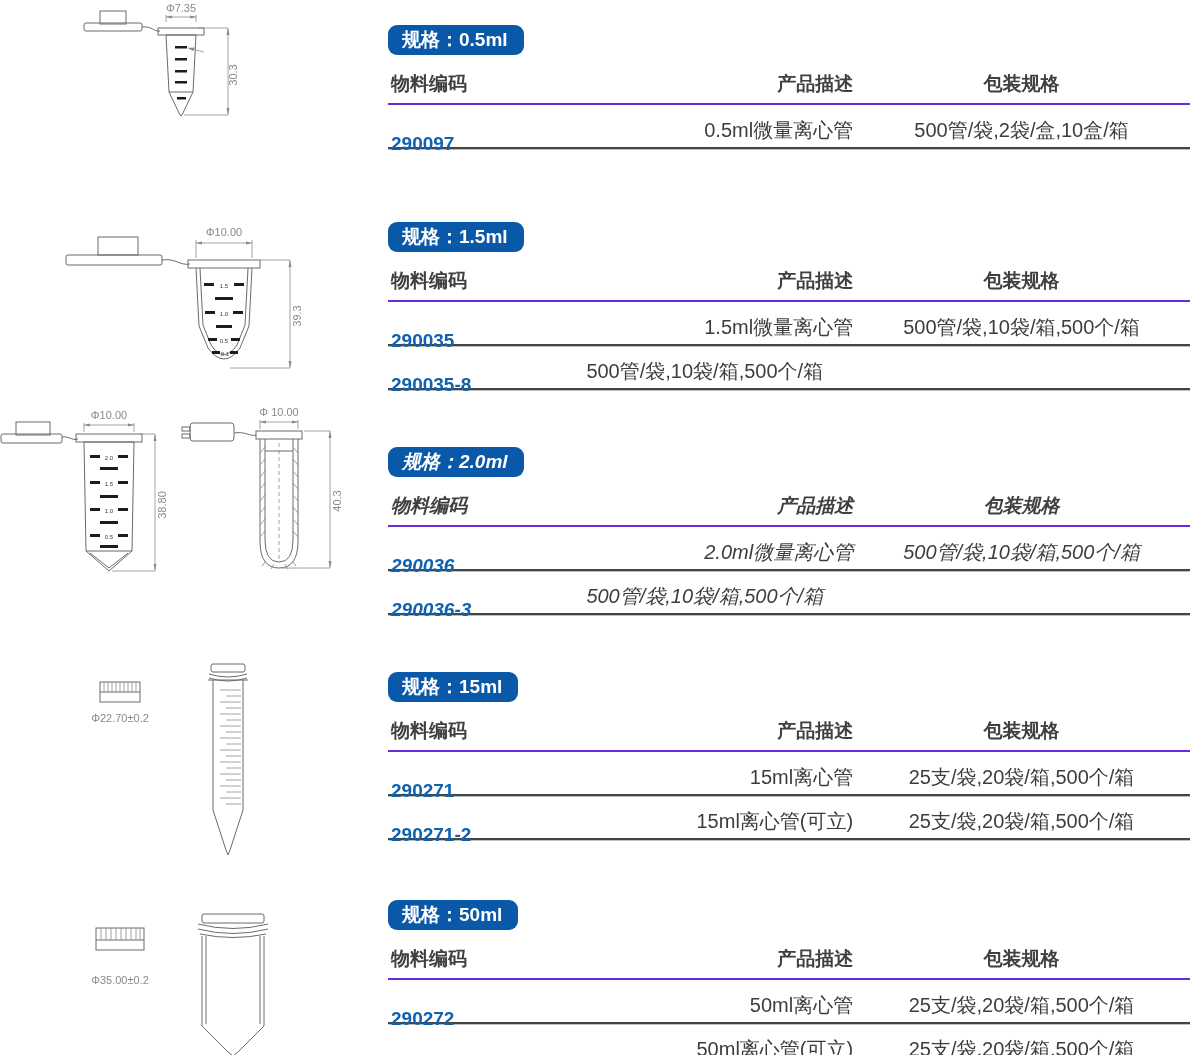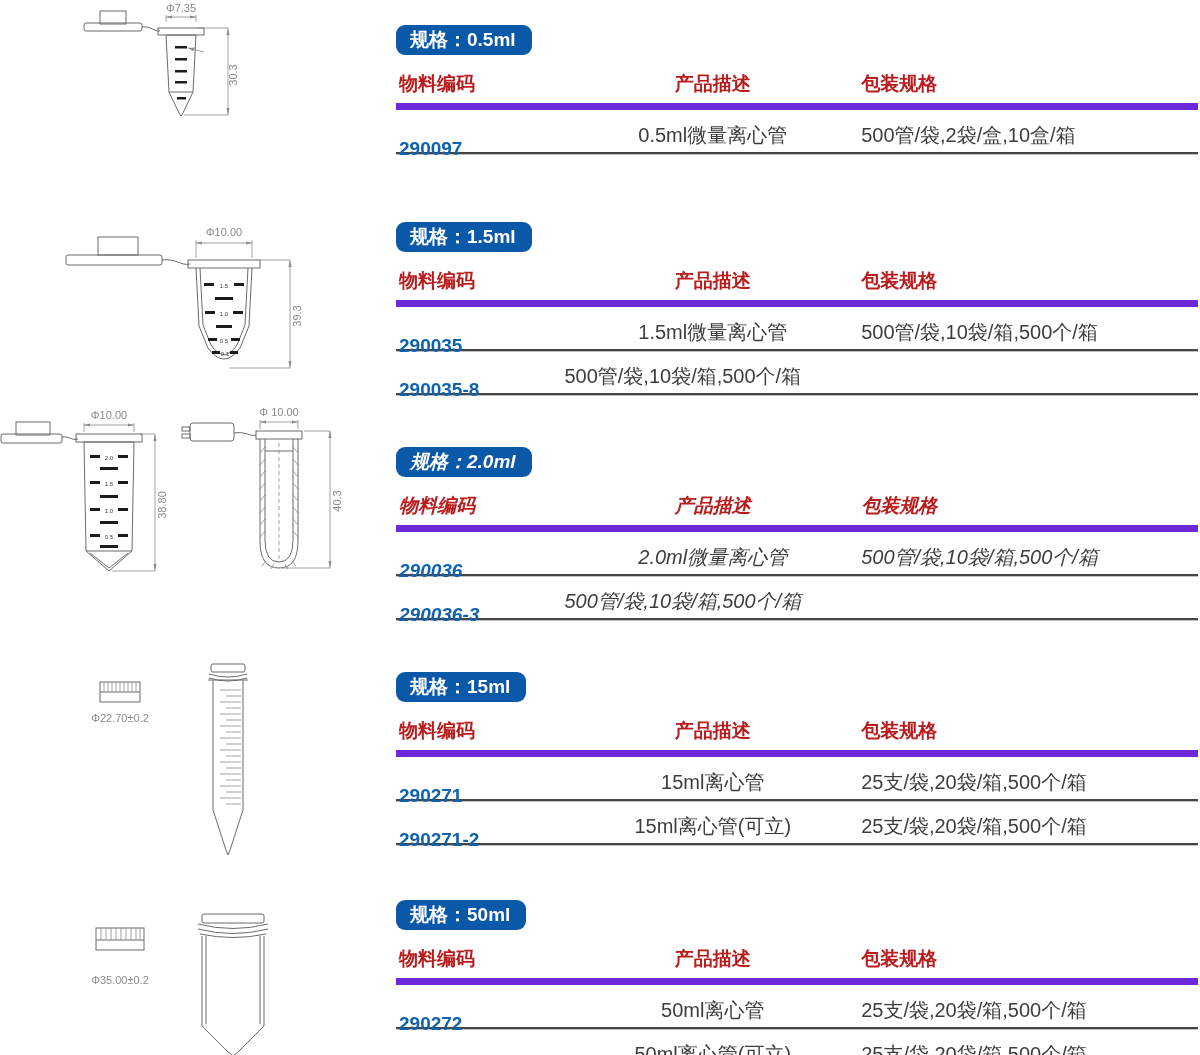--- a/index.html
+++ b/index.html
@@ -10,41 +10,41 @@
   }
   .drawing{position:absolute;}
   .drawing svg{display:block;}
   .dline{stroke:#6b6b6b;stroke-width:1;fill:none;}
   .dthin{stroke:#8a8a8a;stroke-width:0.8;fill:none;}
   .dimtxt{fill:#8a8a8a;font-size:11px;font-family:"Liberation Sans",sans-serif;}
   .gradbar{fill:#1c1c1c;}
   .gradtxt{fill:#3a3a3a;font-size:6px;font-family:"Liberation Sans",sans-serif;}
   .arrow{fill:#8a8a8a;}
 
-  .section{position:absolute;left:396px;width:802px;}
+  .section{position:absolute;left:388px;width:802px;}
   .badge{
     display:inline-block;background:#0a58a8;color:#ffffff;
     font-size:19px;font-weight:bold;line-height:21px;
     padding:4px 16px 5px 14px;border-radius:9px;
   }
   .thead{
     display:grid;grid-template-columns:21% 37% 42%;
     margin-top:16px;padding-bottom:6px;
-    border-bottom:7px solid #6d28d9;
-    color:#b91c1c;font-size:19px;font-weight:bold;
+    border-bottom:2px solid #6d28d9;
+    color:#404040;font-size:19px;font-weight:bold;
   }
   .trow{
     display:grid;grid-template-columns:21% 37% 42%;
     align-items:center;height:42px;
     border-bottom:2px solid #454545;
     box-shadow:0 1px 0 #bfbfbf;
   }
   .c1{text-align:left;padding-left:3px;}
-  .c2{text-align:center;}
-  .c3{}
+  .c2{text-align:right;}
+  .c3{text-align:center;}
   .code{color:#0f62b0;font-size:19px;font-weight:bold;margin-top:28px;}
   .desc,.pack{color:#3d3d3d;font-size:20px;}
 </style>
 </head>
 <body>
 
 <div class="drawing" style="left:80px;top:2px;">
   <svg width="170" height="135" viewBox="0 0 170 135">
     <g class="dline">
       <rect x="4" y="21" width="58" height="8" rx="2"></rect>

